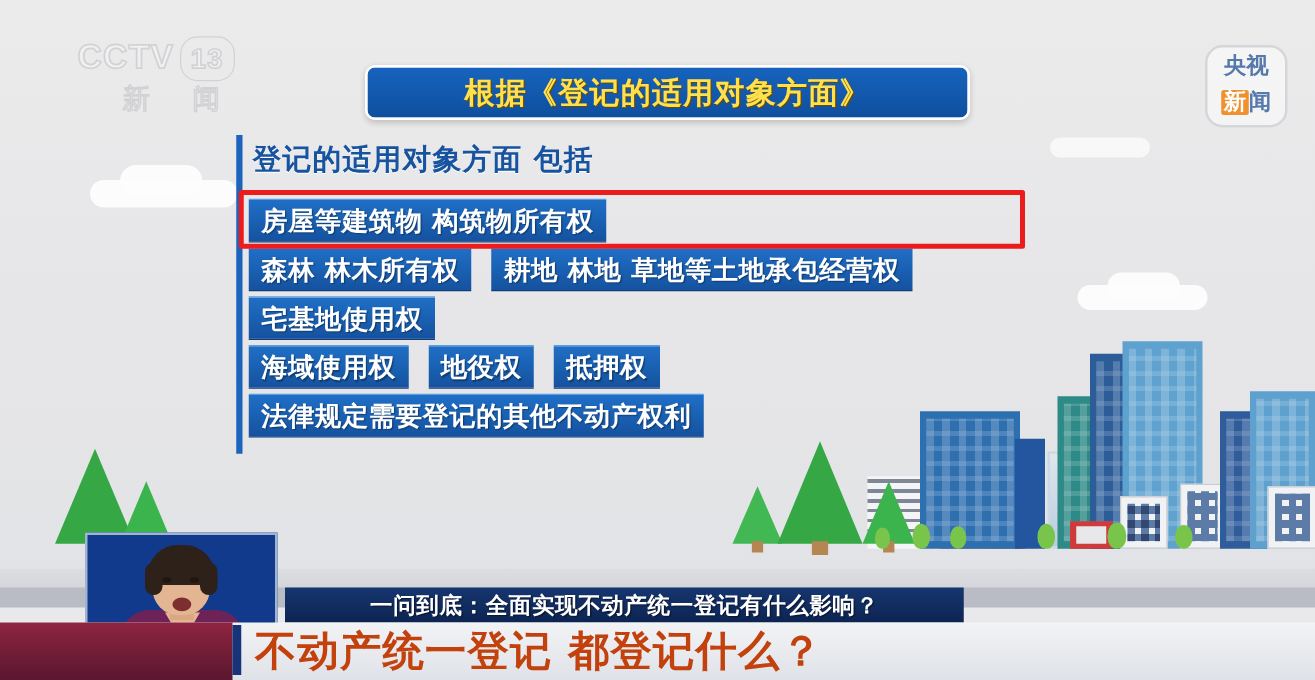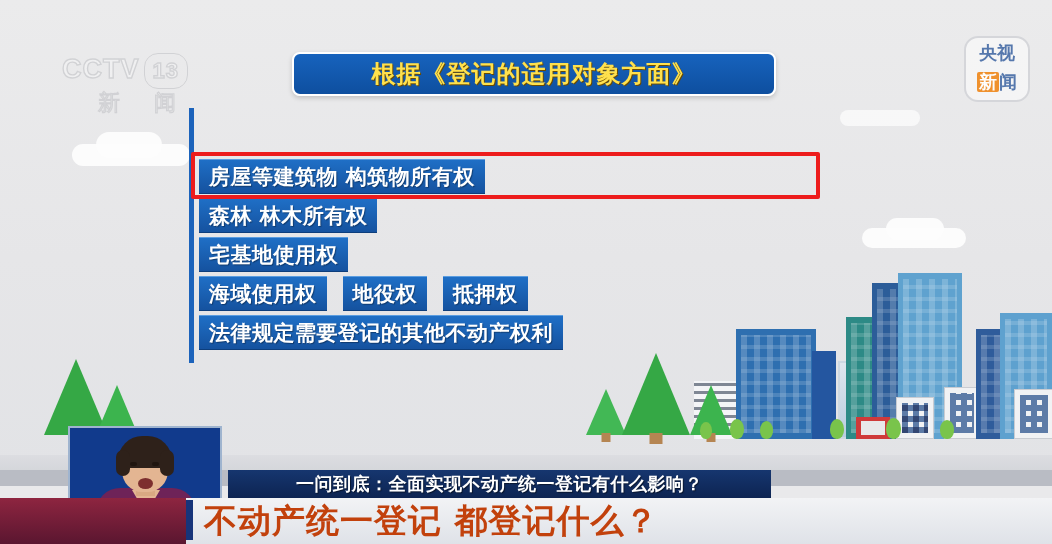--- a/index.html
+++ b/index.html
@@ -22,21 +22,21 @@
   }
   .ground2{
     position:absolute;left:0;top:470px;width:1052px;height:16px;
     background:#b9bcc4;
   }
   .cloud{position:absolute;background:#fdfdfd;border-radius:40px;opacity:.95;}
   .cloud:before,.cloud:after{content:"";position:absolute;background:#fdfdfd;border-radius:50%;}
 
   
   .cctv-logo{
-    position:absolute;left:62px;top:52px;width:150px;height:68px;
+    position:absolute;left:62px;top:28px;width:150px;height:68px;
     opacity:.30;pointer-events:none;
   }
   .cctv-top{
     font-size:27px;font-weight:bold;color:#ffffff;
     -webkit-text-stroke:1.4px #9b9da3;
     letter-spacing:1px;line-height:34px;white-space:nowrap;
     font-family:"Liberation Sans",sans-serif;
   }
   .cctv-13{
     display:inline-block;border:1.6px solid #9b9da3;border-radius:14px;
@@ -281,32 +281,36 @@
       <span class="cn-ch hl">新</span>
       <span class="cn-ch">闻</span>
     </div>
   </div>
 
   <div class="title-banner">
     <span class="title-text">根据《登记的适用对象方面》</span>
   </div>
 
   <div class="accent-bar"></div>
+  <div class="subhead">登记的适用对象方面  包括</div>
 
   <div class="rows">
 
     <div class="row r1">
       <div class="chip last">
           <span>房屋等建筑物  构筑物所有权</span>
         </div>
     </div>
 
     <div class="row">
       <div class="chip">
           <span>森林  林木所有权</span>
+        </div>
+      <div class="chip last">
+          <span>耕地  林地  草地等土地承包经营权</span>
         </div>
     </div>
 
     <div class="row">
       <div class="chip last">
           <span>宅基地使用权</span>
         </div>
     </div>
 
     <div class="row">

